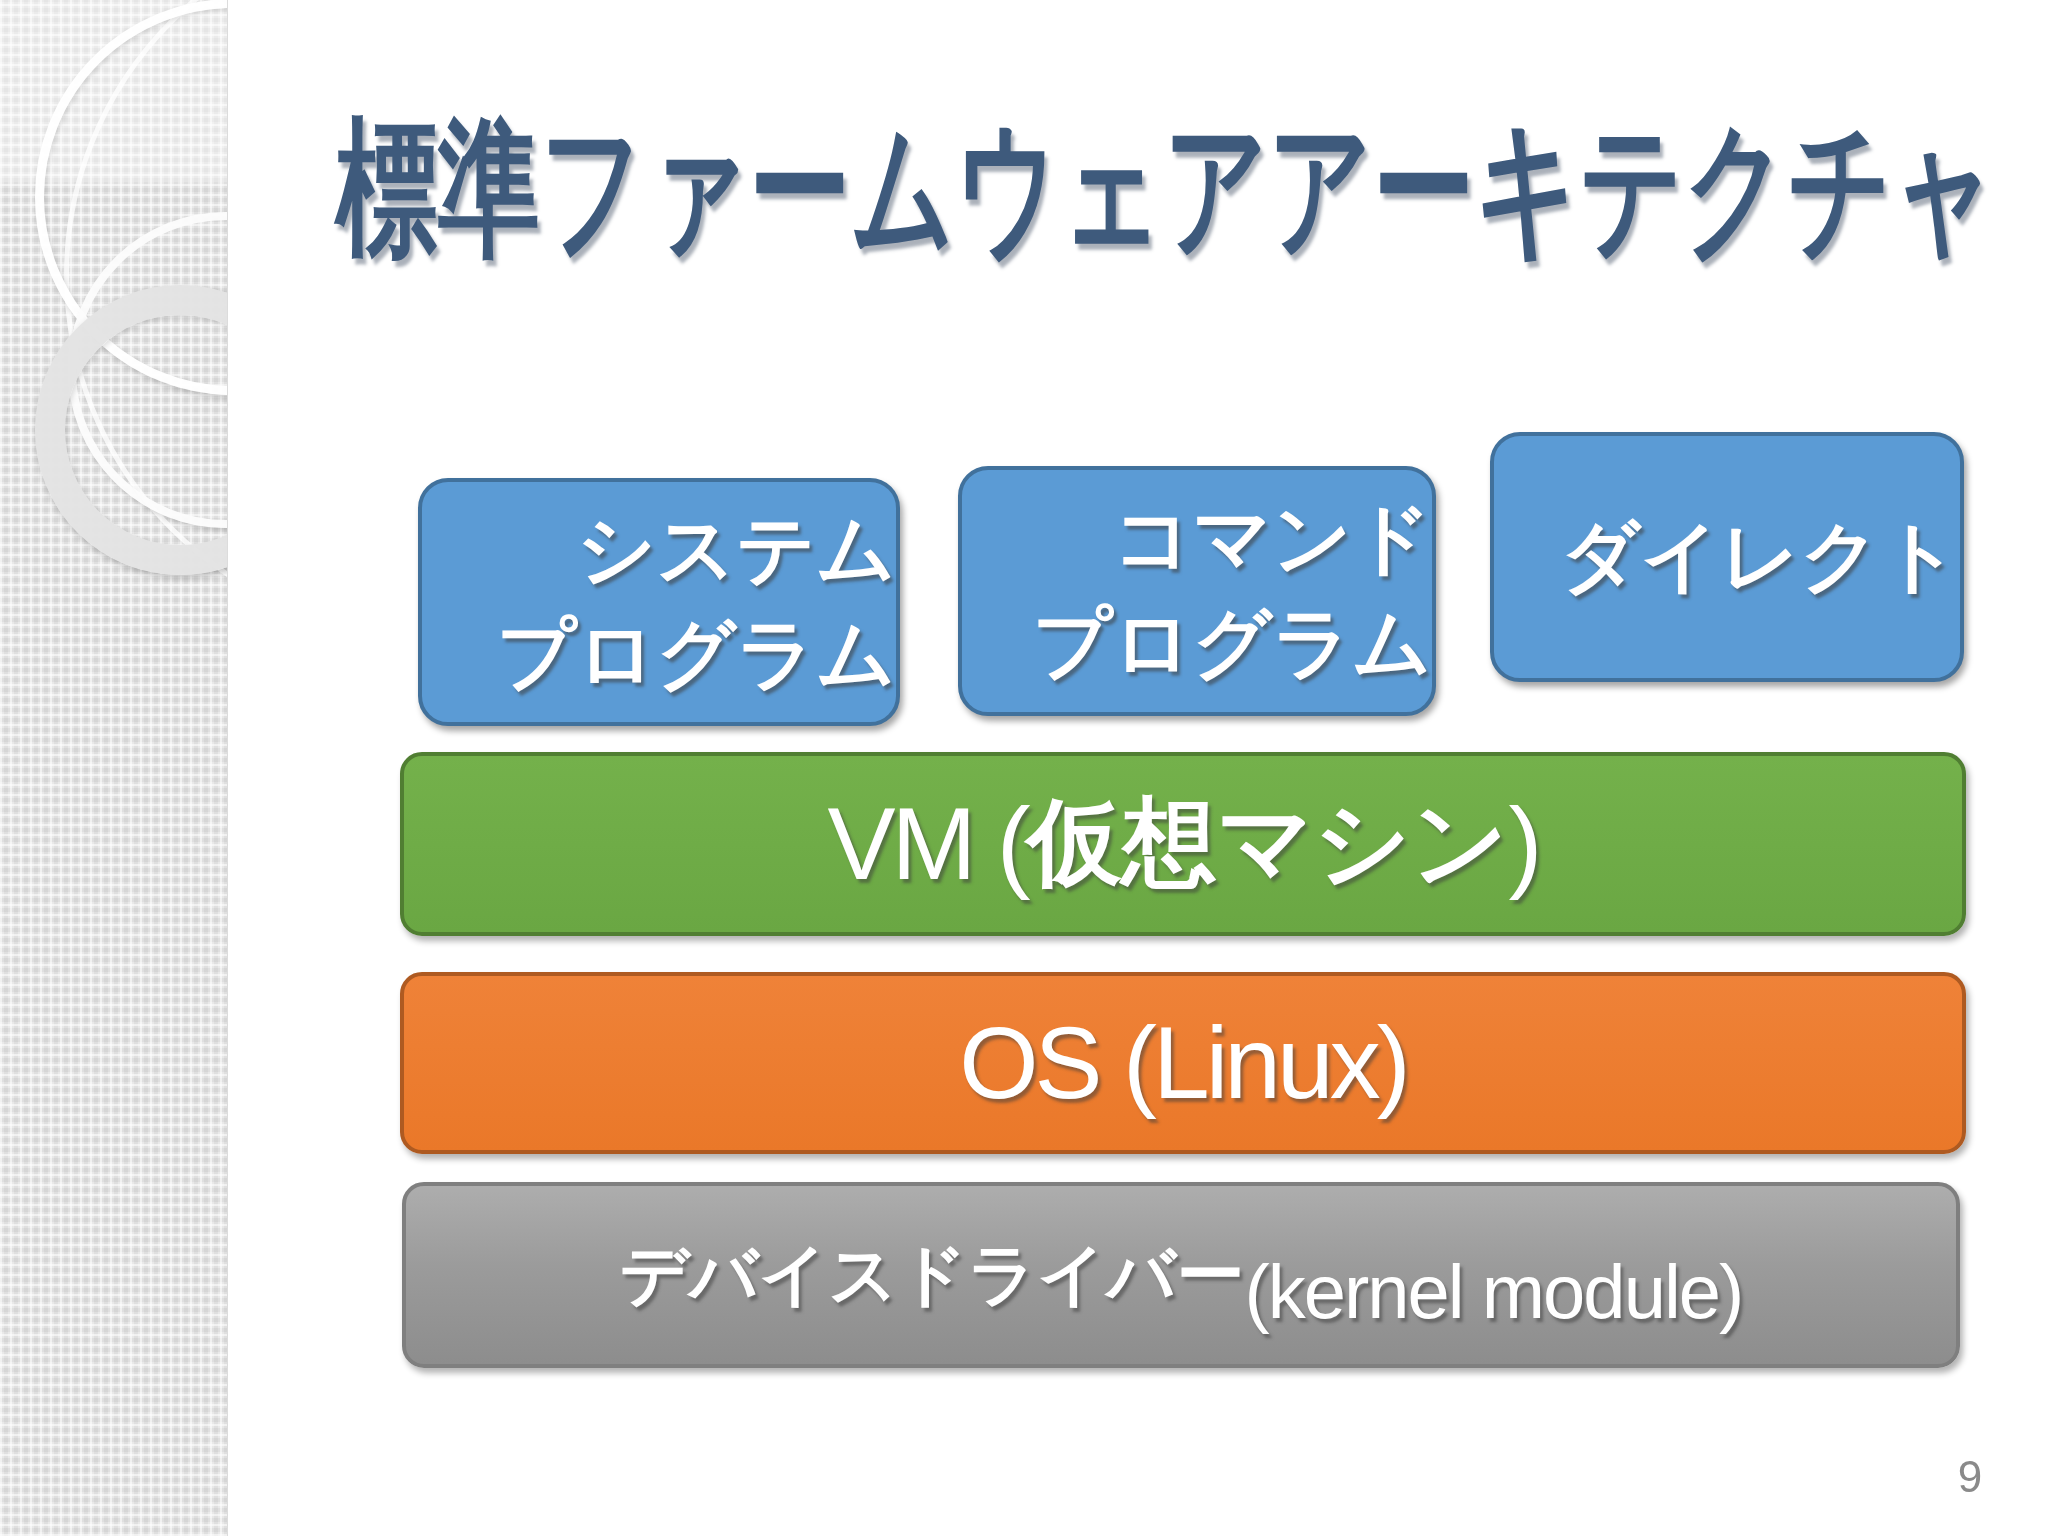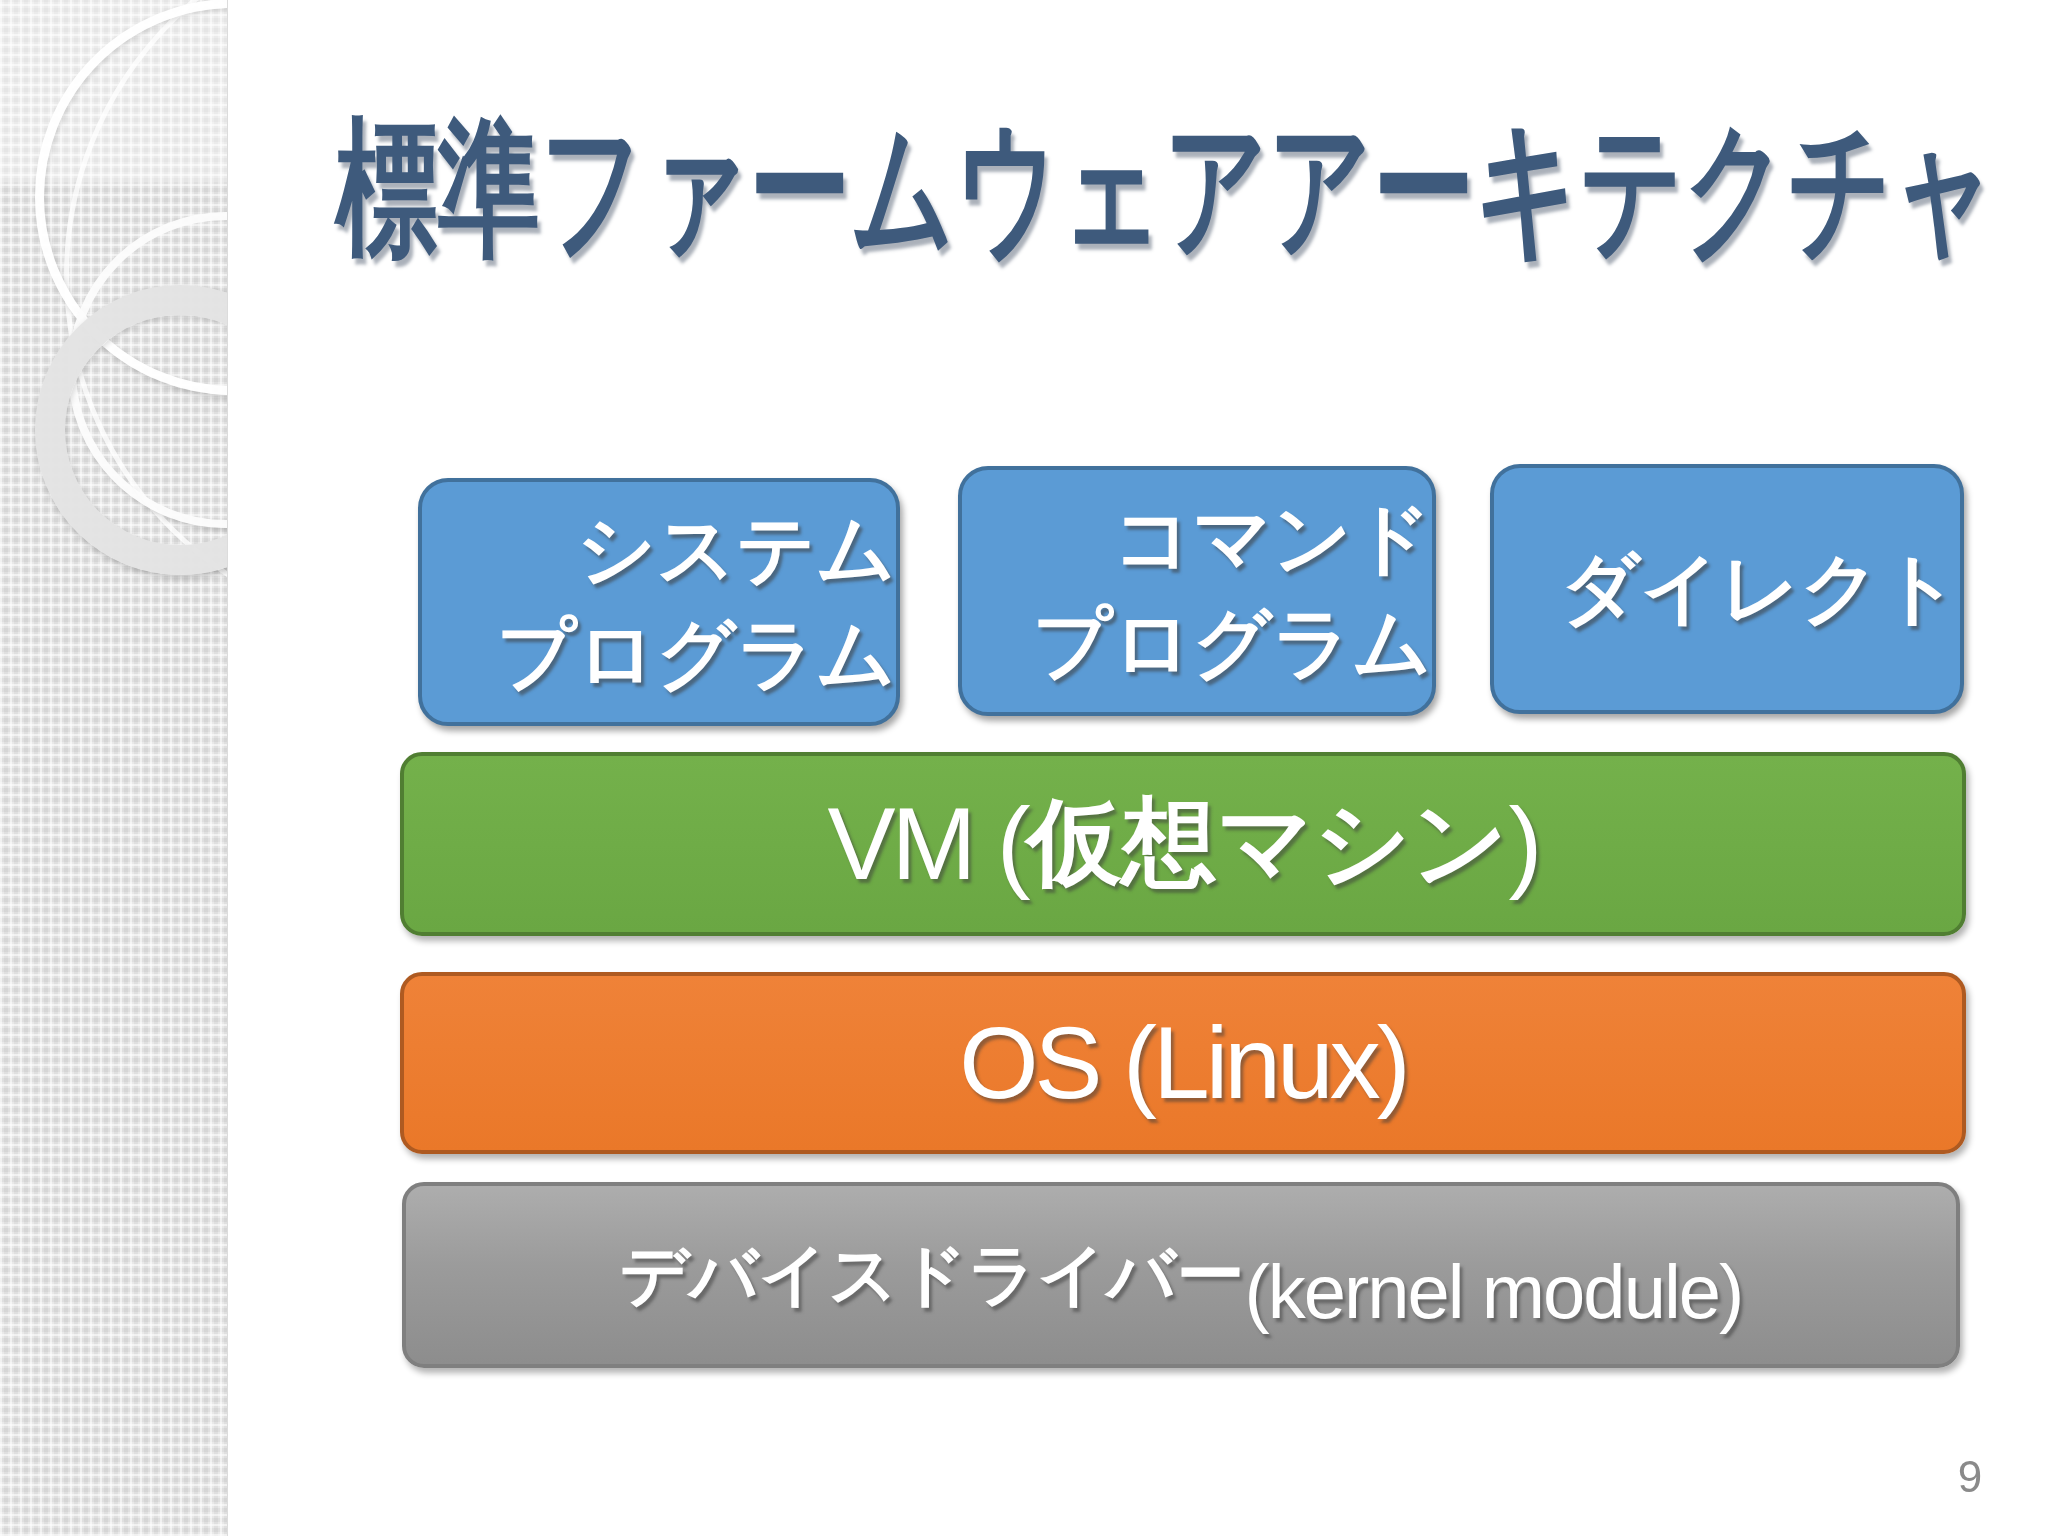--- a/index.html
+++ b/index.html
@@ -67,21 +67,21 @@
     border:4px solid #41719c;
     border-radius:30px;
     box-shadow:3px 5px 6px rgba(0,0,0,.35);
     display:flex;flex-direction:column;align-items:flex-end;justify-content:center;
     color:#ffffff;font-weight:bold;font-size:78px;line-height:1.35;
     text-align:center;
     text-shadow:3px 4px 3px rgba(60,60,60,.55);
   }
   .box-1{left:418px;top:478px;width:482px;height:248px;}
   .box-2{left:958px;top:466px;width:478px;height:250px;}
-  .box-3{left:1490px;top:464px;width:474px;height:250px;padding-left:29px;}
+  .box-3{left:1490px;top:432px;width:474px;height:250px;padding-left:29px;}
 
   
   .layer{
     position:absolute;box-sizing:border-box;
     border-radius:22px;
     display:flex;align-items:center;justify-content:center;
     color:#ffffff;white-space:nowrap;
     box-shadow:3px 5px 6px rgba(0,0,0,.30);
     text-shadow:3px 4px 3px rgba(60,60,60,.50);
   }

